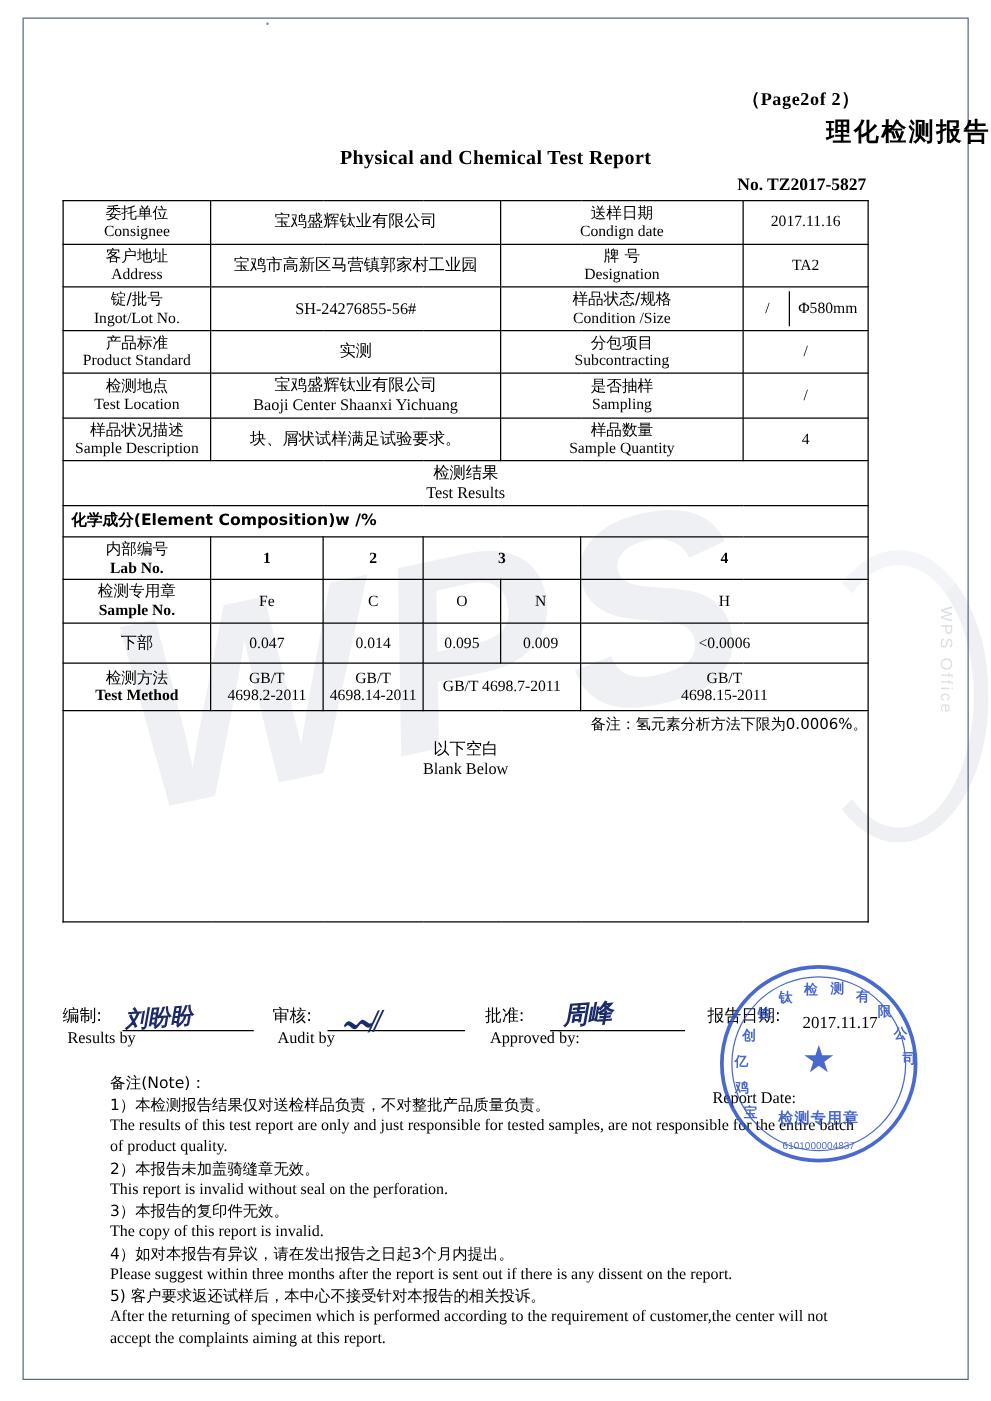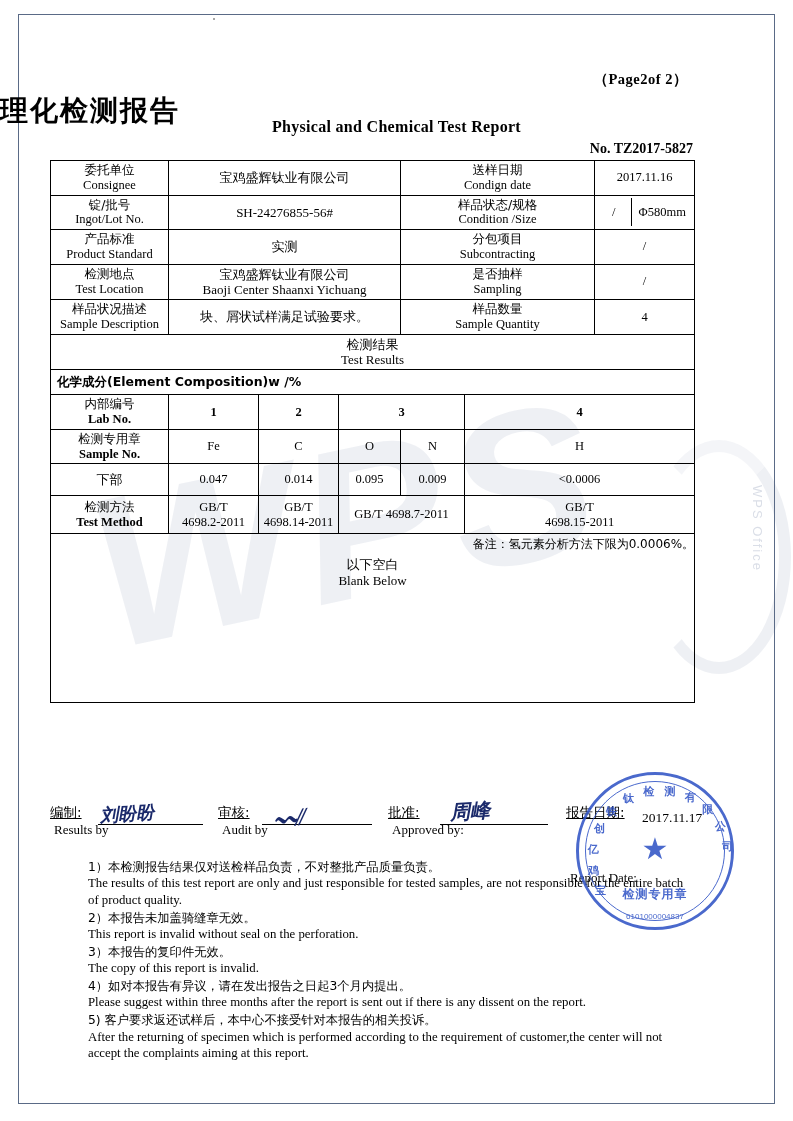--- a/index.html
+++ b/index.html
@@ -78,23 +78,23 @@
     right: 105px;
     top: 70px;
     font-size: 14.5px;
     font-weight: bold;
     letter-spacing: 0.5px;
   }
   .title-cn {
     position: absolute;
     left: 0; right: 0;
     top: 92px;
-    text-align: left;
-    font-family: "DejaVu Sans", sans-serif;
-    font-size: 28px;
+    text-align: right;
+    font-family: "DejaVu Sans", sans-serif;
+    font-size: 20px;
     font-weight: bold;
     letter-spacing: 2px;
   }
   .title-en {
     position: absolute;
     left: 0; right: 0;
     top: 118px;
     text-align: center;
     font-size: 16px;
     font-weight: bold;
@@ -196,21 +196,21 @@
     left: 50px;
     top: 800px;
     width: 700px;
     height: 40px;
   }
   .sig-item {
     position: absolute;
     font-size: 13px;
     font-family: "DejaVu Sans", sans-serif;
   }
-  .sig-item .cn { display: block; font-size: 13.5px; text-decoration: underline; }
+  .sig-item .cn { display: block; font-size: 13.5px; }
   .sig-item .en { display: block; font-size: 13px; font-family: "Liberation Serif", serif; }
   .sig-line {
     position: absolute;
     border-bottom: 1px solid #000;
     height: 0;
   }
   .handwrite {
     position: absolute;
     font-family: "DejaVu Serif", serif;
     font-size: 18px;
@@ -357,20 +357,34 @@
         <td class="val" colspan="3">
           <span class="cn">宝鸡盛辉钛业有限公司</span>
         </td>
         <td class="lbl" colspan="2">
           <span class="cn">送样日期</span>
           <span class="en">Condign date</span>
         </td>
         <td class="val">2017.11.16</td>
       </tr>
 
+      <tr class="row-h">
+        <td class="lbl">
+          <span class="cn">客户地址</span>
+          <span class="en">Address</span>
+        </td>
+        <td class="val" colspan="3">
+          <span class="cn">宝鸡市高新区马营镇郭家村工业园</span>
+        </td>
+        <td class="lbl" colspan="2">
+          <span class="cn">牌  号</span>
+          <span class="en">Designation</span>
+        </td>
+        <td class="val">TA2</td>
+      </tr>
 
       <tr class="row-h">
         <td class="lbl">
           <span class="cn">锭/批号</span>
           <span class="en">Ingot/Lot No.</span>
         </td>
         <td class="val" colspan="3">
           <span class="en">SH-24276855-56#</span>
         </td>
         <td class="lbl" colspan="2">
@@ -555,20 +569,21 @@
       <span style="transform:rotate(26deg) translate(0,-68px) rotate(-26deg)">有</span>
       <span style="transform:rotate(44deg) translate(0,-68px) rotate(-44deg)">限</span>
       <span style="transform:rotate(62deg) translate(0,-68px) rotate(-62deg)">公</span>
       <span style="transform:rotate(80deg) translate(0,-68px) rotate(-80deg)">司</span>
     </div>
     <div class="bottom-text">检测专用章</div>
     <div style="position:absolute;left:0;right:0;bottom:6px;text-align:center;color:#2b4fc4;font-size:8px;font-family:'Liberation Sans',sans-serif;">6101000004837</div>
   </div>
 
   <div class="notes">
+    <div class="title">备注(Note)：</div>
     <div class="item">
       <div class="cn">1）本检测报告结果仅对送检样品负责，不对整批产品质量负责。</div>
       <div class="en">The results of this test report are only and just responsible for tested samples, are not responsible for the entire batch of product quality.</div>
     </div>
     <div class="item">
       <div class="cn">2）本报告未加盖骑缝章无效。</div>
       <div class="en">This report is invalid without seal on the perforation.</div>
     </div>
     <div class="item">
       <div class="cn">3）本报告的复印件无效。</div>

